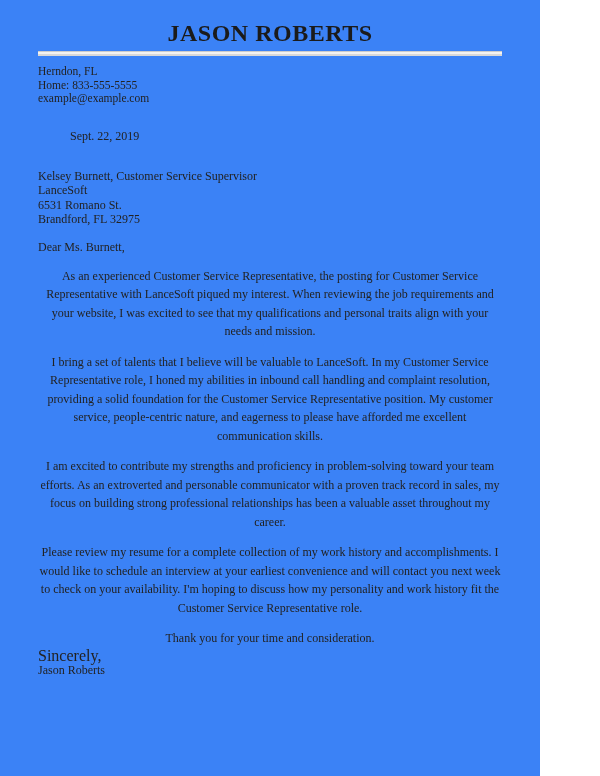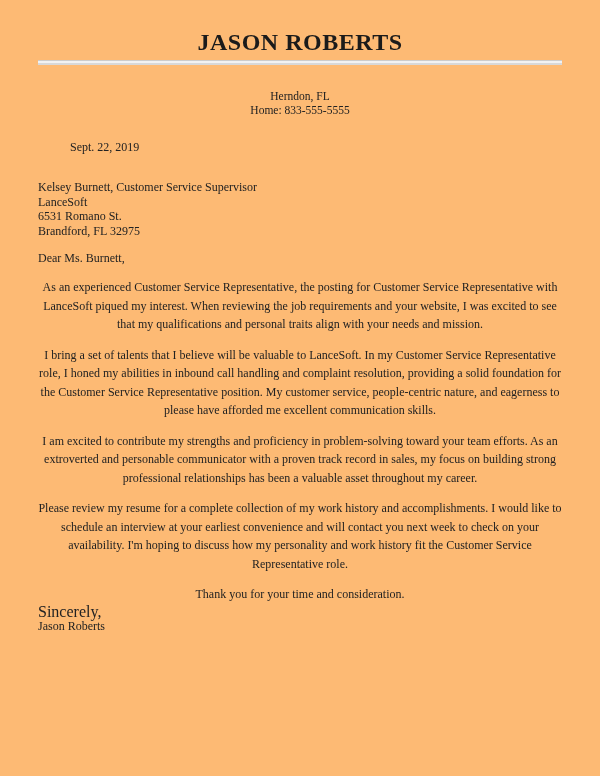--- a/index.html
+++ b/index.html
@@ -1,43 +1,42 @@
 <!DOCTYPE html>
 <html><head>
 <meta charset="utf-8">
 <style>
   html, body { margin: 0; padding: 0; background: #ffffff; }
   .page {
     position: relative;
-    width: 600px;
+    width: 540px;
     height: 776px;
-    background: #fdba74;
+    background: #3b82f6;
     font-family: "Liberation Serif", "DejaVu Serif", serif;
     color: #222222;
     box-sizing: border-box;
-    padding: 29px 38px 0 38px;
+    padding: 20px 38px 0 38px;
     overflow: hidden;
   }
   .name {
     text-align: center;
     font-size: 24px;
     font-weight: bold;
     letter-spacing: 0.5px;
     line-height: 26px;
     margin: 0;
     color: #1b1b1b;
   }
   .rule {
     height: 5px;
     margin-top: 5px;
     background: linear-gradient(#cccccc 0 28%, #f2f2f2 28% 68%, #d8d8d8 68% 100%);
   }
   .contact {
-    margin-top: 25px;
-    text-align: center;
+    margin-top: 9px;
     font-size: 11.5px;
     line-height: 13.5px;
     font-family: Liberation Serif, serif;
   }
   .date {
     margin-top: 23px;
     font-size: 12px;
     line-height: 15px;
     margin-left: 32px;
   }
@@ -71,20 +70,21 @@
 
 <div class="page">
 
   <h1 class="name">JASON ROBERTS</h1>
 
   <div class="rule"></div>
 
   <div class="contact">
     <div>Herndon, FL</div>
     <div>Home: 833-555-5555</div>
+    <div>example@example.com</div>
   </div>
 
   <div class="date">Sept. 22, 2019</div>
 
   <div class="recipient">
     <div>Kelsey Burnett, Customer Service Supervisor</div>
     <div>LanceSoft</div>
     <div>6531 Romano St.</div>
     <div>Brandford, FL 32975</div>
   </div>

